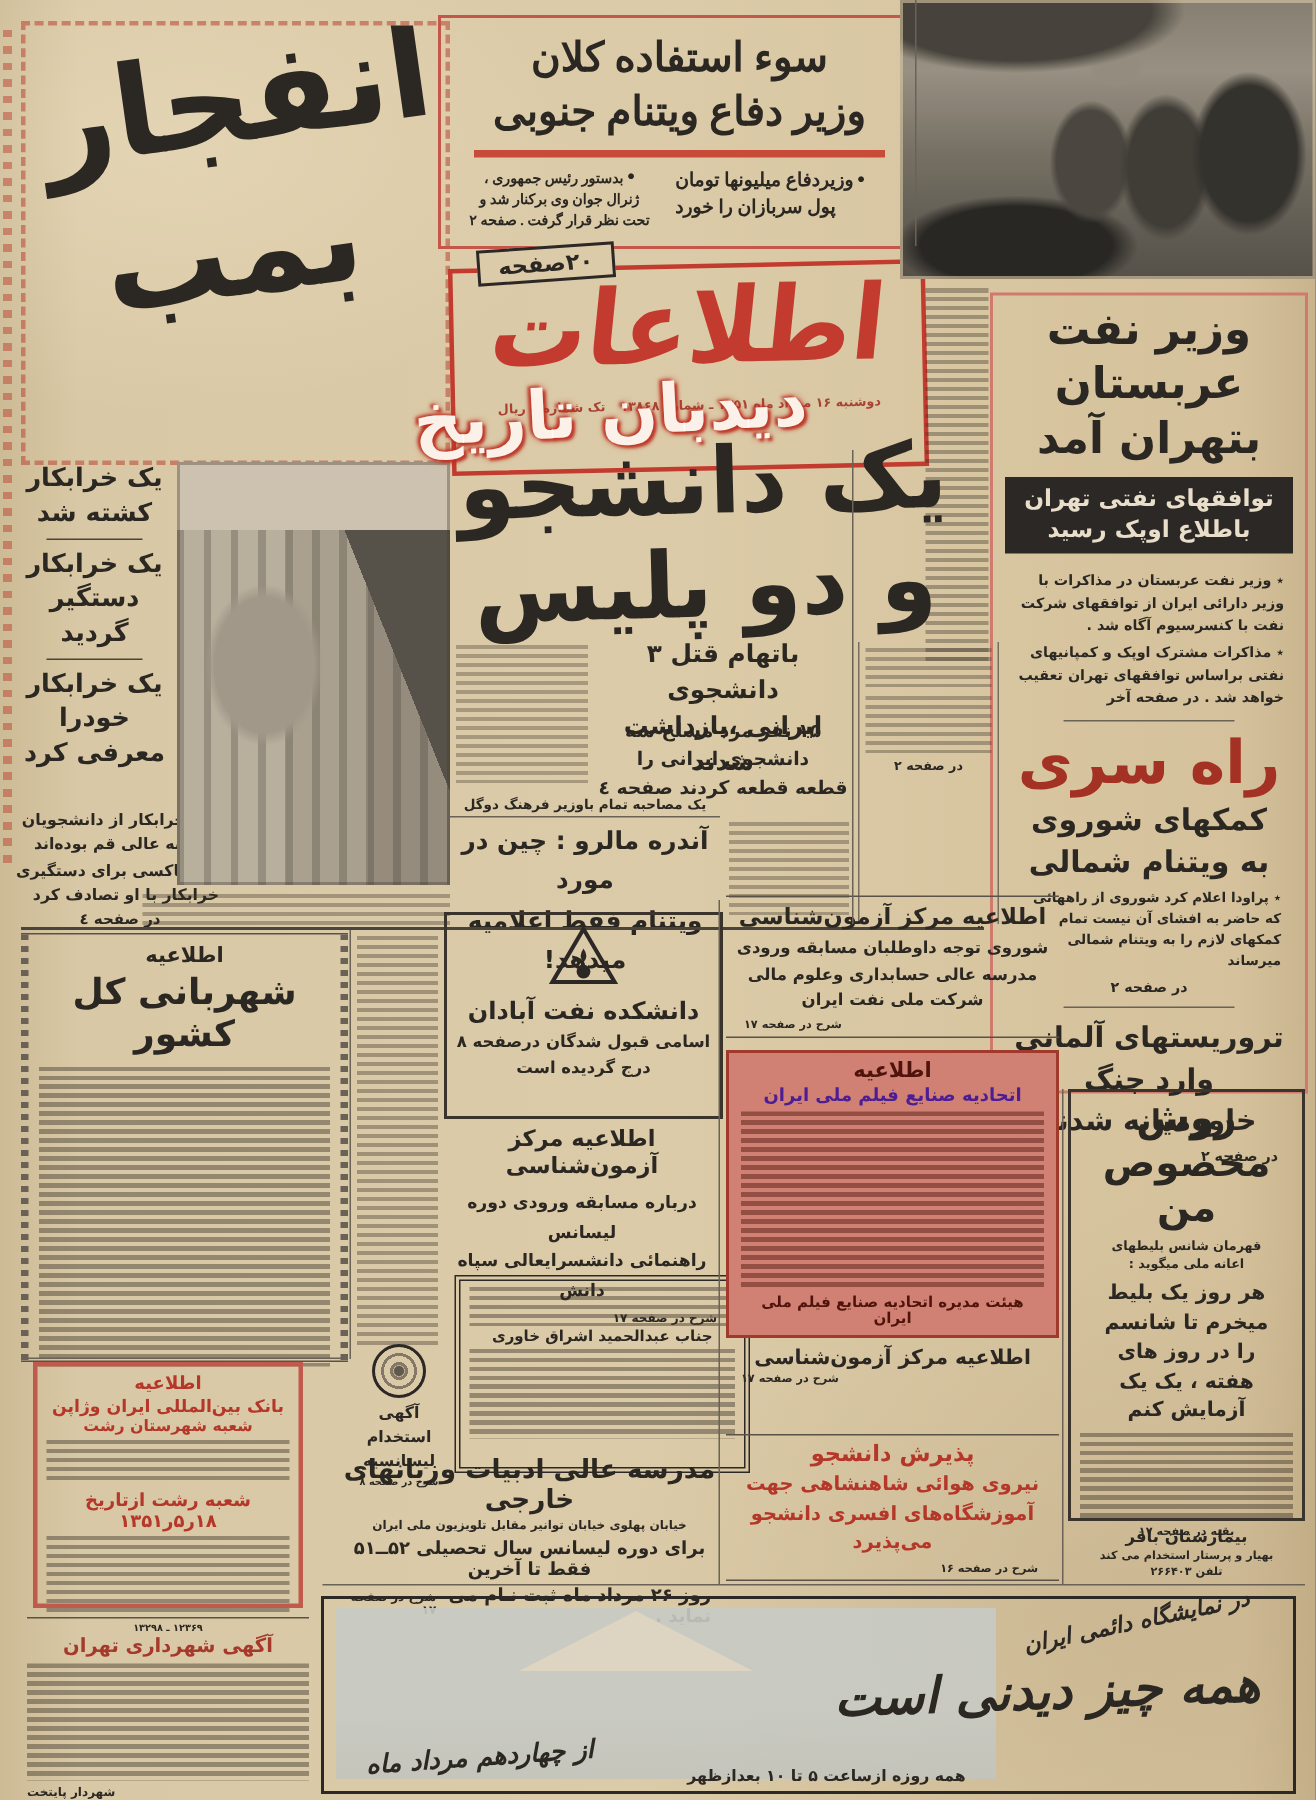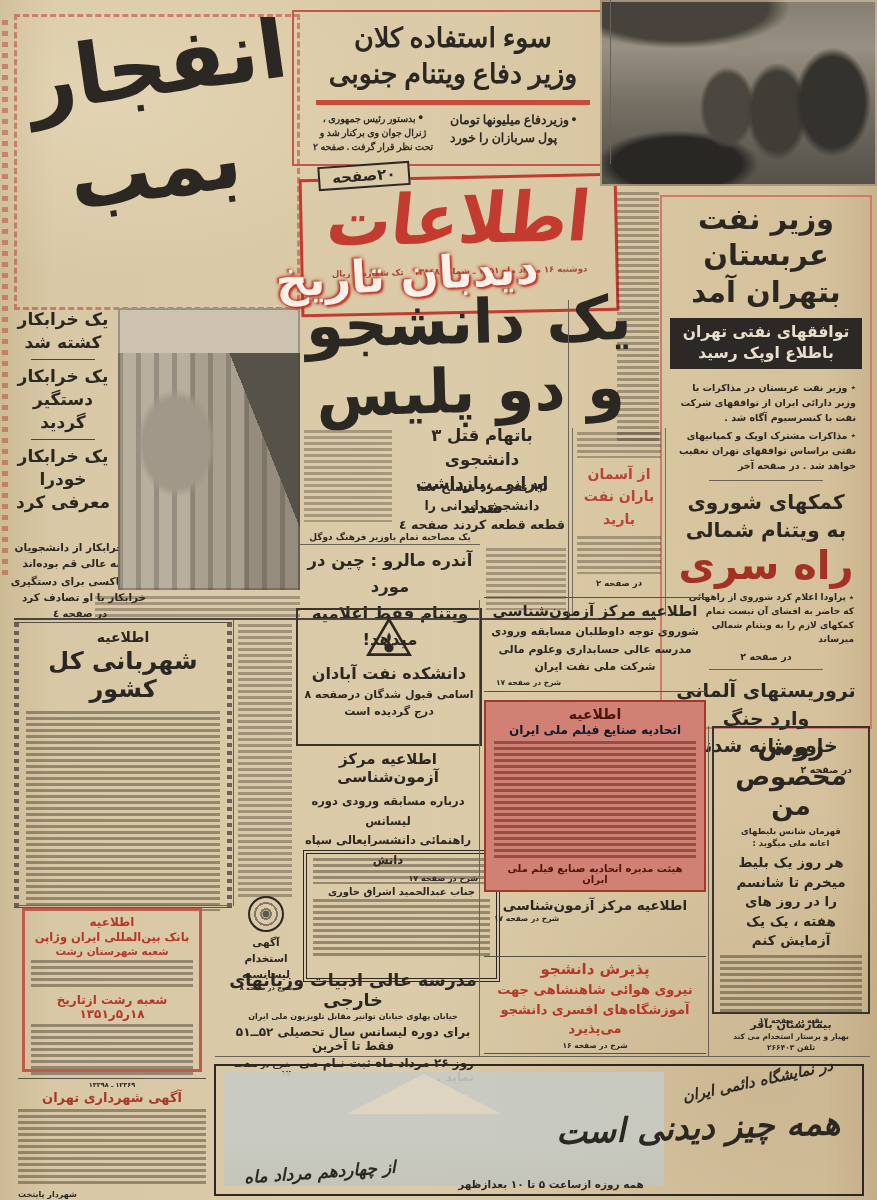--- a/index.html
+++ b/index.html
@@ -99,23 +99,23 @@
 
   <div class="abs" style="left:660px;top:195px;width:208px;height:530px;border:2px solid #cf7a6c;">
     <div class="b c pre" style="font-size:29px;line-height:1.25;margin-top:4px;">وزیر نفت
 عربستان
 بتهران آمد</div>
     <div class="b c pre" style="margin:8px 8px 6px;background:#2b2826;color:#e9dec9;font-size:15.5px;line-height:1.4;padding:4px 2px;">توافقهای نفتی تهران
 باطلاع اوپک رسید</div>
     <div class="b pre" style="font-size:9.5px;line-height:1.55;padding:6px 14px 0;text-align:right;">٭ وزیر نفت عربستان در مذاکرات با وزیر دارائی ایران از توافقهای شرکت نفت با کنسرسیوم آگاه شد .</div>
     <div class="b pre" style="font-size:9.5px;line-height:1.55;padding:4px 14px 0;text-align:right;">٭ مذاکرات مشترک اوپک و کمپانیهای نفتی براساس توافقهای تهران تعقیب خواهد شد . در صفحه آخر</div>
     <div class="hair" style="width:55%;margin:7px auto;"></div>
+    <div class="b c" style="font-size:40px;line-height:1.05;color:#a33124;">راه سری</div>
     <div class="b c pre" style="font-size:20px;line-height:1.4;margin-top:2px;">کمکهای شوروی
 به ویتنام شمالی</div>
-    <div class="b c" style="font-size:40px;line-height:1.05;color:#a33124;">راه سری</div>
     <div class="b pre" style="font-size:9px;line-height:1.55;padding:5px 16px 0;text-align:right;">٭ پراودا اعلام کرد شوروی از راههائی که حاضر به افشای آن نیست تمام کمکهای لازم را به ویتنام شمالی میرساند</div>
     <div class="b c" style="font-size:9.5px;margin-top:4px;">در صفحه ۲</div>
     <div class="hair" style="width:55%;margin:7px auto;"></div>
     <div class="b c pre" style="font-size:19px;line-height:1.45;">تروریستهای آلمانی
 وارد جنگ
 خاورمیانه شدند</div>
     <div class="b" style="font-size:9.5px;margin:4px 18px 0;">در صفحه ۲</div>
   </div>
 
   <div class="abs b" style="left:222px;top:248px;width:370px;font-size:45px;color:rgba(255,252,244,.95);text-align:center;
@@ -126,23 +126,20 @@
 و دو پلیس</div>
   <div class="abs b c pre" style="left:398px;top:424px;width:168px;font-size:16.5px;line-height:1.45;">باتهام قتل ۳ دانشجوی
 ایرانی ،بازداشت شدند</div>
   <div class="abs b c pre" style="left:398px;top:478px;width:168px;font-size:12.5px;line-height:1.5;">۱۵ نفر مرد مسلح سه
 دانشجوی ایرانی را
 قطعه قطعه کردند صفحه ٤</div>
   <div class="abs ft" style="left:304px;top:430px;width:88px;height:92px;opacity:.75;"></div>
 
   <div class="abs" style="left:572px;top:428px;width:84px;height:188px;border-right:1px solid #776e60;border-left:1px solid #776e60;padding:0 4px;">
     <div class="ft" style="height:26px;margin-top:4px;opacity:.8;"></div>
-    <div class="b c pre" style="font-size:14px;line-height:1.6;color:#bb4335;margin-top:5px;">از آسمان
-باران نفت
-بارید</div>
     <div class="ft" style="height:38px;margin-top:6px;opacity:.8;"></div>
     <div class="b c" style="font-size:8.5px;margin-top:4px;">در صفحه ۲</div>
   </div>
 
   <div class="abs b c" style="left:300px;top:532px;width:180px;font-size:9px;border-bottom:1px solid #6b6257;padding-bottom:2px;">یک مصاحبه تمام باوزیر فرهنگ دوگل</div>
   <div class="abs b c pre" style="left:296px;top:548px;width:188px;font-size:16.5px;line-height:1.6;">آندره مالرو : چین در مورد
 ویتنام فقط اعلامیه میدهد!</div>
   <div class="abs ft" style="left:486px;top:548px;width:80px;height:62px;opacity:.8;"></div>
 
   <div class="abs hrule" style="left:14px;top:618px;width:642px;"></div>
@@ -196,35 +193,35 @@
   <div class="abs" style="left:484px;top:597px;width:222px;border-top:1px solid #5a5248;border-bottom:1px solid #5a5248;padding:4px 0 4px;">
     <div class="b c" style="font-size:15px;">اطلاعیه مرکز آزمون‌شناسی</div>
     <div class="b c pre" style="font-size:11px;line-height:1.6;margin-top:3px;">شوروی توجه داوطلبان مسابقه ورودی
 مدرسه عالی حسابداری وعلوم مالی
 شرکت ملی نفت ایران</div>
     <div class="b" style="font-size:7.5px;margin:2px 12px 0;text-align:left;">شرح در صفحه ۱۷</div>
   </div>
 
   <div class="abs" style="left:484px;top:700px;width:222px;height:192px;background:#d08173;border:2px solid #a03a2c;padding:4px 8px;box-sizing:border-box;">
     <div class="b c" style="font-size:14px;color:#4f130b;">اطلاعیه</div>
-    <div class="b c" style="font-size:12px;color:#0f172a;margin-top:1px;">اتحادیه صنایع فیلم ملی ایران</div>
+    <div class="b c" style="font-size:12px;color:#4c1d95;margin-top:1px;">اتحادیه صنایع فیلم ملی ایران</div>
     <div class="ftd" style="height:118px;margin-top:4px;"></div>
     <div class="b c" style="font-size:10px;color:#4f130b;margin-top:4px;">هیئت مدیره اتحادیه صنایع فیلم ملی ایران</div>
   </div>
 
   <div class="abs" style="left:484px;top:897px;width:222px;">
     <div class="b c" style="font-size:13.5px;">اطلاعیه مرکز آزمون‌شناسی</div>
     <div class="b" style="font-size:7.5px;margin:1px 10px 0;text-align:left;">شرح در صفحه ۱۷</div>
   </div>
 
   <div class="abs" style="left:484px;top:956px;width:222px;border-top:1px solid #5a5248;border-bottom:1px solid #5a5248;padding:3px 0;">
     <div class="b c red" style="font-size:15px;">پذیرش دانشجو</div>
     <div class="b c pre red" style="font-size:13px;line-height:1.5;margin-top:2px;">نیروی هوائی شاهنشاهی جهت
 آموزشگاه‌های افسری دانشجو می‌پذیرد</div>
-    <div class="b" style="font-size:7.5px;margin:2px 14px 0;text-align:center;">شرح در صفحه ۱۶</div>
+    <div class="b" style="font-size:7.5px;margin:2px 14px 0;text-align:right;">شرح در صفحه ۱۶</div>
   </div>
 
   <div class="abs vrule" style="left:708px;top:726px;height:330px;"></div>
   <div class="abs" style="left:712px;top:726px;width:158px;height:288px;border:2px solid #3a342c;padding:4px 6px;box-sizing:border-box;">
     <div class="b c pre" style="font-size:26px;line-height:1.15;">روش
 مخصوص
 من</div>
     <div class="b c pre" style="font-size:8.5px;line-height:1.5;margin-top:3px;">قهرمان شانس بلیطهای
 اعانه ملی میگوید :</div>
     <div class="b c pre" style="font-size:13.5px;line-height:1.45;margin-top:3px;">هر روز یک بلیط

